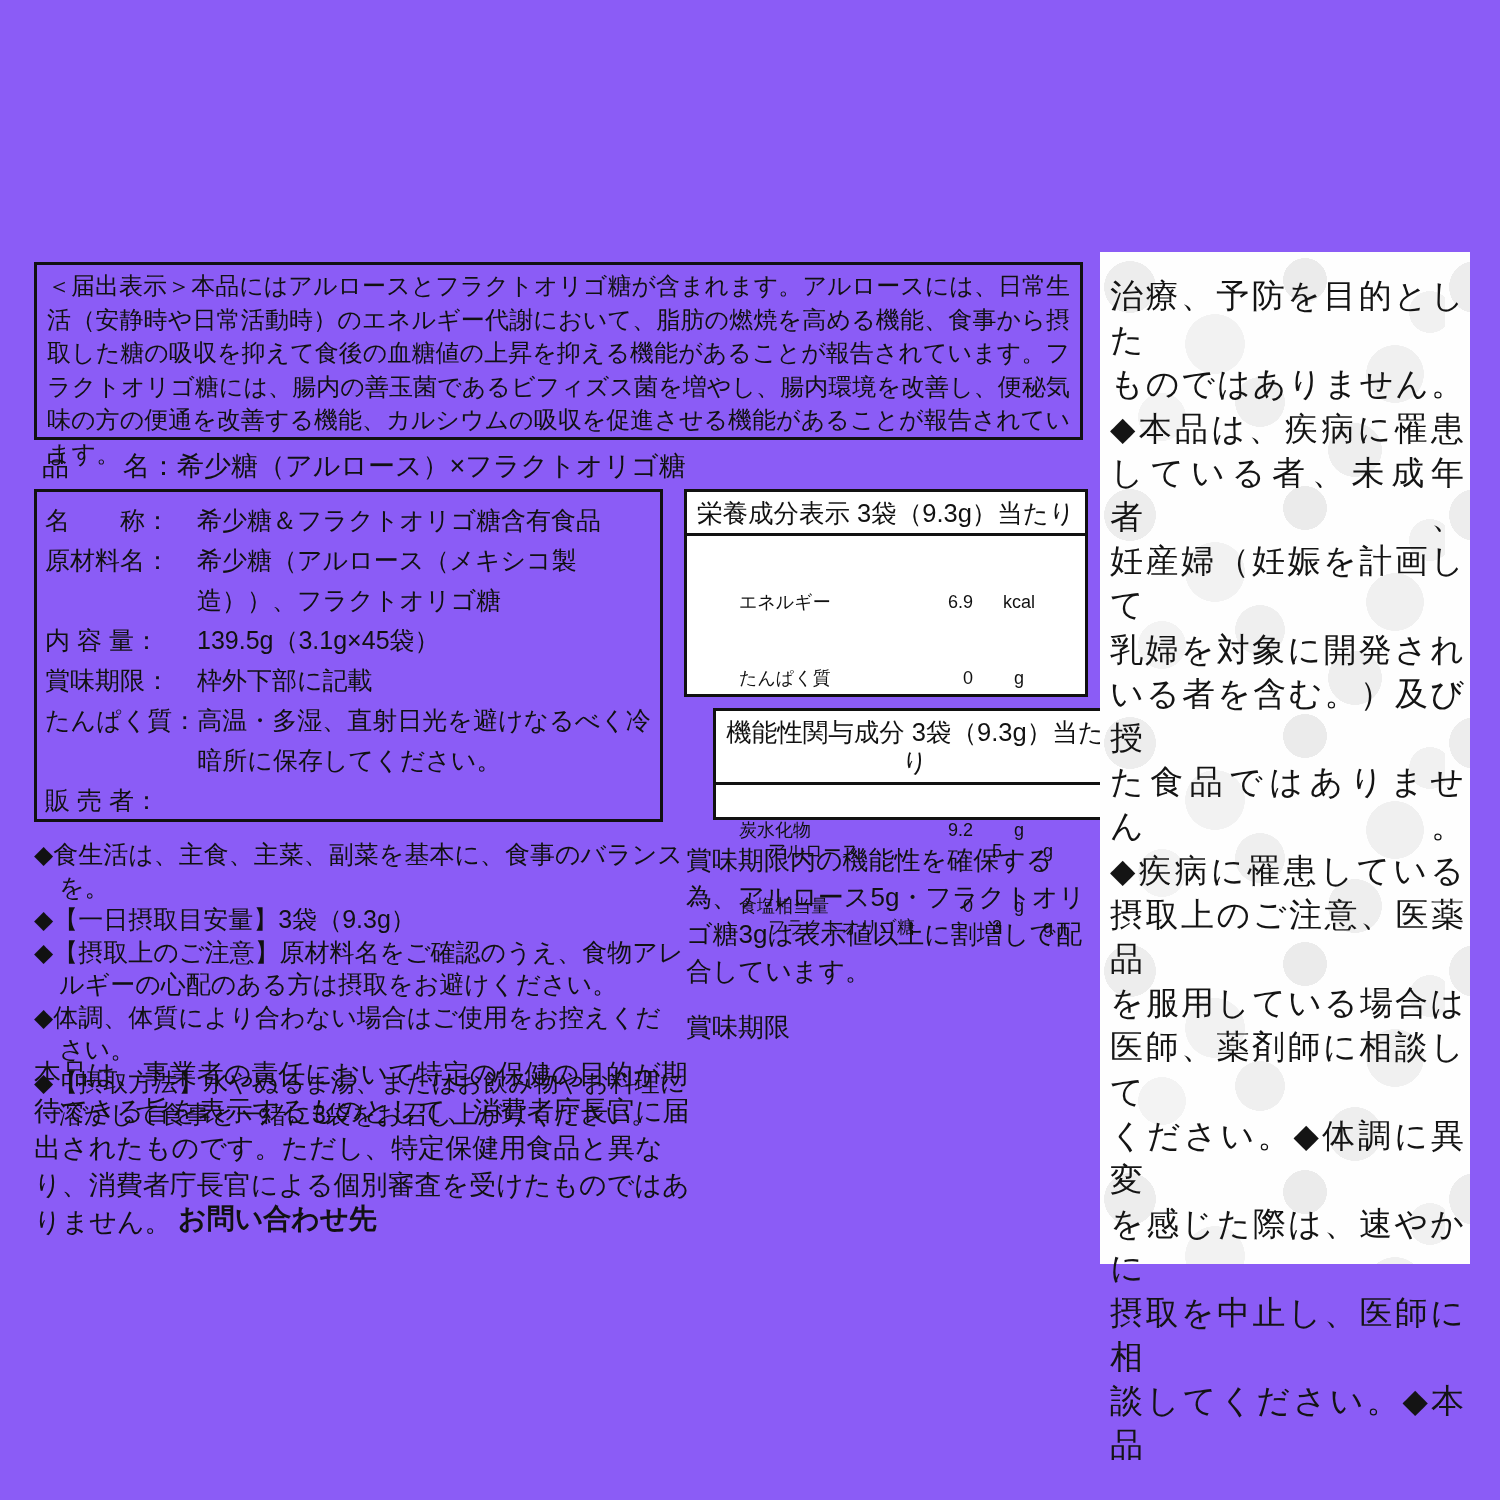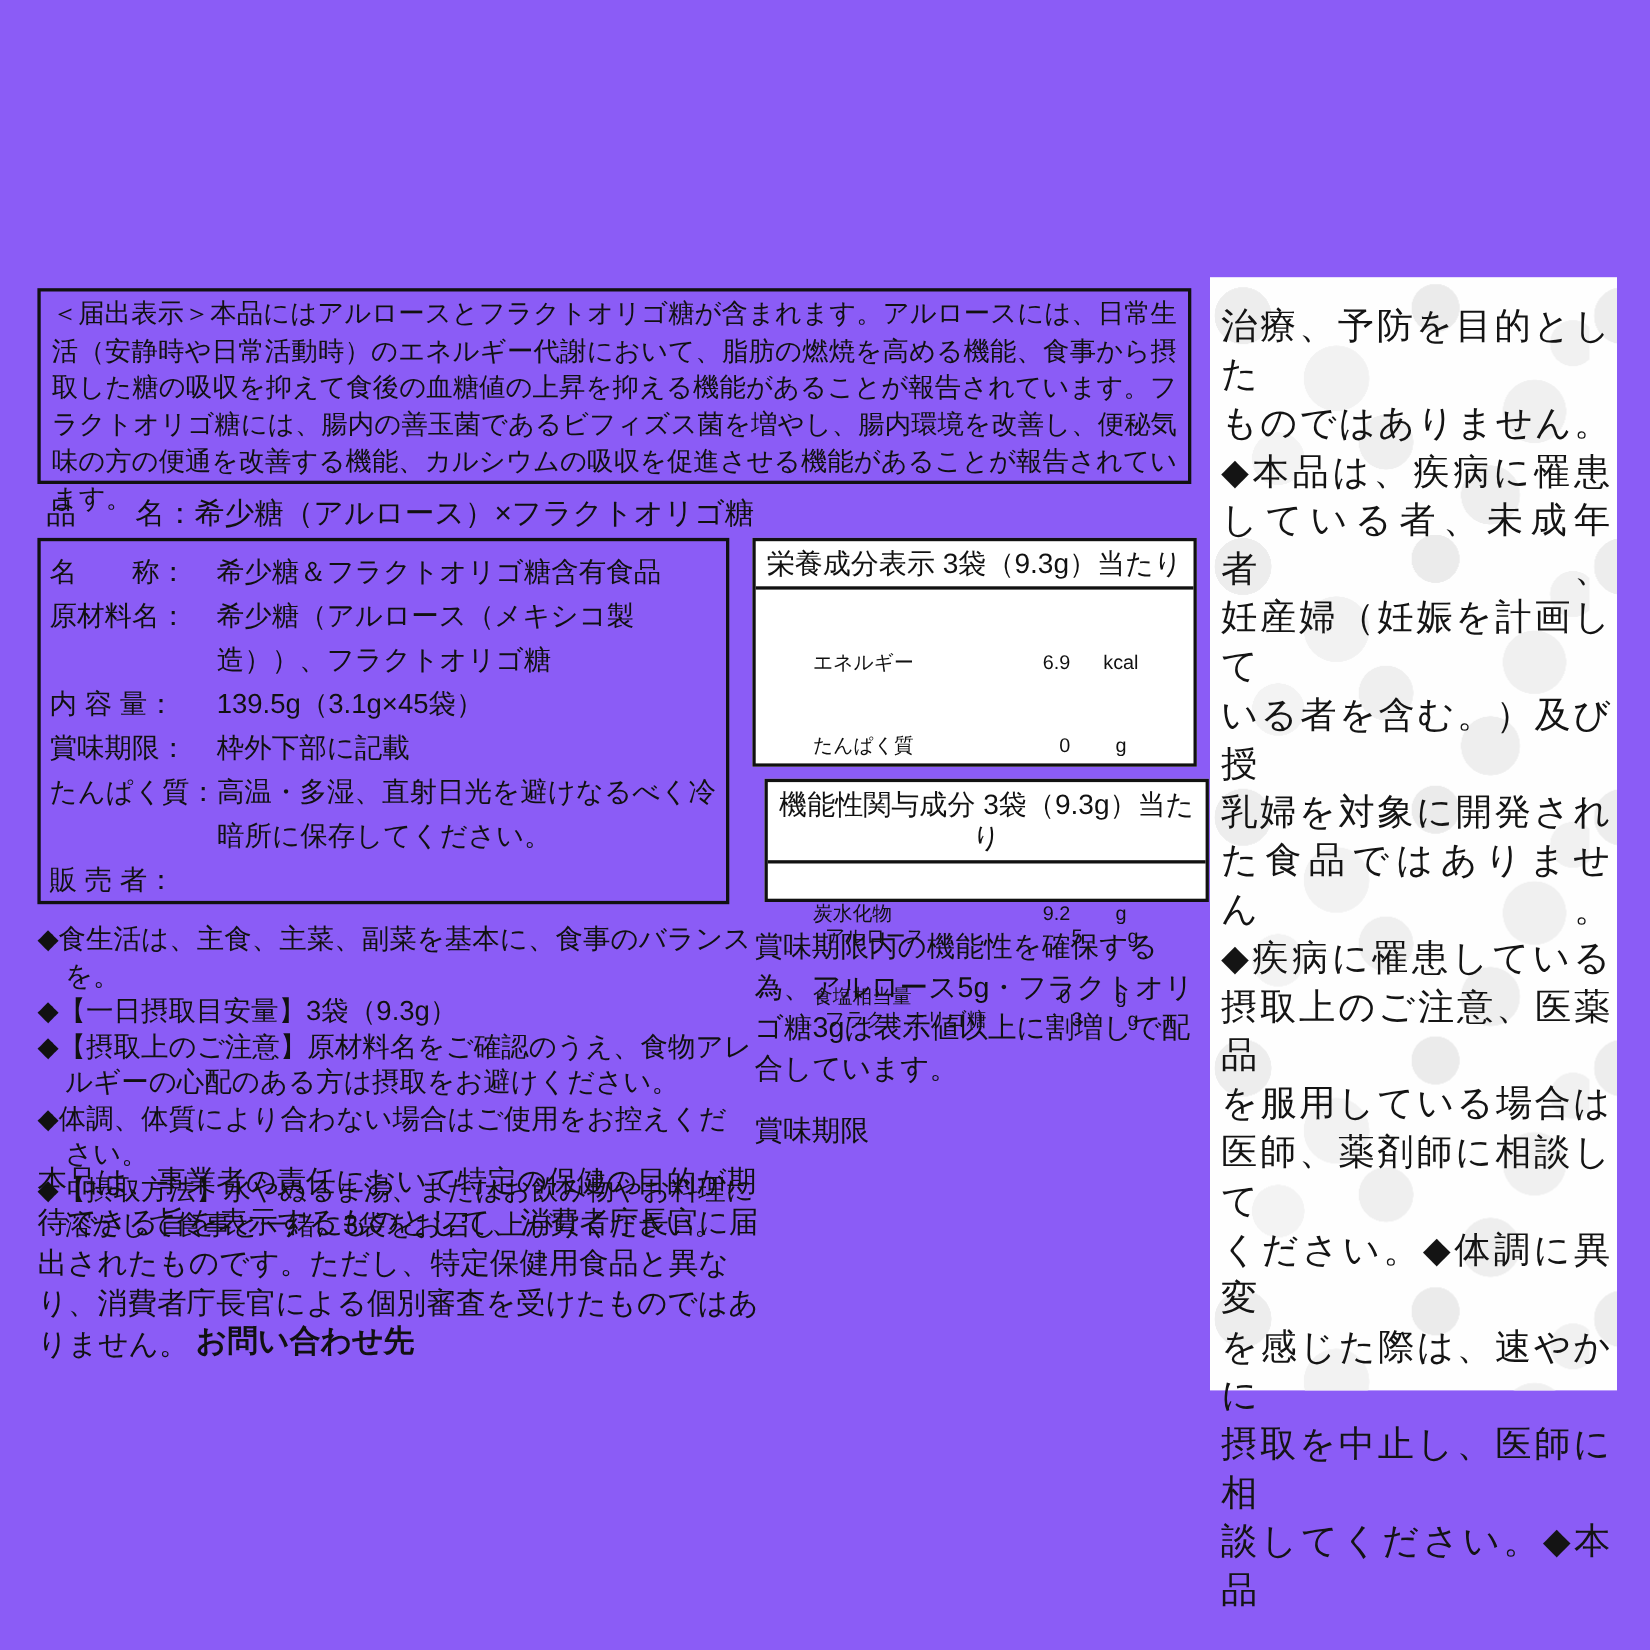--- a/index.html
+++ b/index.html
@@ -31,21 +31,21 @@
     padding:8px 6px 8px 8px;
   }
   .irow{display:flex;font-size:25px;line-height:40px;}
   .ilabel{flex:0 0 152px;white-space:pre;}
   .ivalue{flex:1;text-align:left;}
   
   .tbl{
     border:3px solid #111;box-sizing:border-box;background:#fff;
   }
   .tbl-nutrition{left:684px;top:489px;width:404px;height:208px;}
-  .tbl-functional{left:695px;top:708px;width:404px;height:112px;}
+  .tbl-functional{left:713px;top:708px;width:404px;height:112px;}
   .thead{
     font-size:25.5px;text-align:center;line-height:30px;
     padding:6px 0 5px 0;border-bottom:3px solid #111;
   }
   .tbody{padding:6px 0 0 0;}
   .nrow{display:flex;font-size:18px;line-height:32px;padding:0 30px 0 52px;margin-top:44px;}
   .nlabel{flex:1;white-space:pre;}
   .nnum{flex:0 0 66px;text-align:right;}
   .nunit{flex:0 0 72px;text-align:center;padding-left:10px;}
   
@@ -192,22 +192,22 @@
 
   <div class="abs contact">お問い合わせ先</div>
 
   <div class="abs rightcol">
     <div class="rtext">
       <div>治療、予防を目的とした</div>
       <div>ものではありません。</div>
       <div>◆本品は、疾病に罹患</div>
       <div>している者、未成年者、</div>
       <div>妊産婦（妊娠を計画して</div>
+      <div>乳婦を対象に開発され</div>
       <div>いる者を含む。）及び授</div>
-      <div>乳婦を対象に開発され</div>
       <div>た食品ではありません。</div>
       <div>◆疾病に罹患している</div>
       <div>摂取上のご注意、医薬品</div>
       <div>を服用している場合は</div>
       <div>医師、薬剤師に相談して</div>
       <div>ください。◆体調に異変</div>
       <div>を感じた際は、速やかに</div>
       <div>摂取を中止し、医師に相</div>
       <div>談してください。◆本品</div>
 

